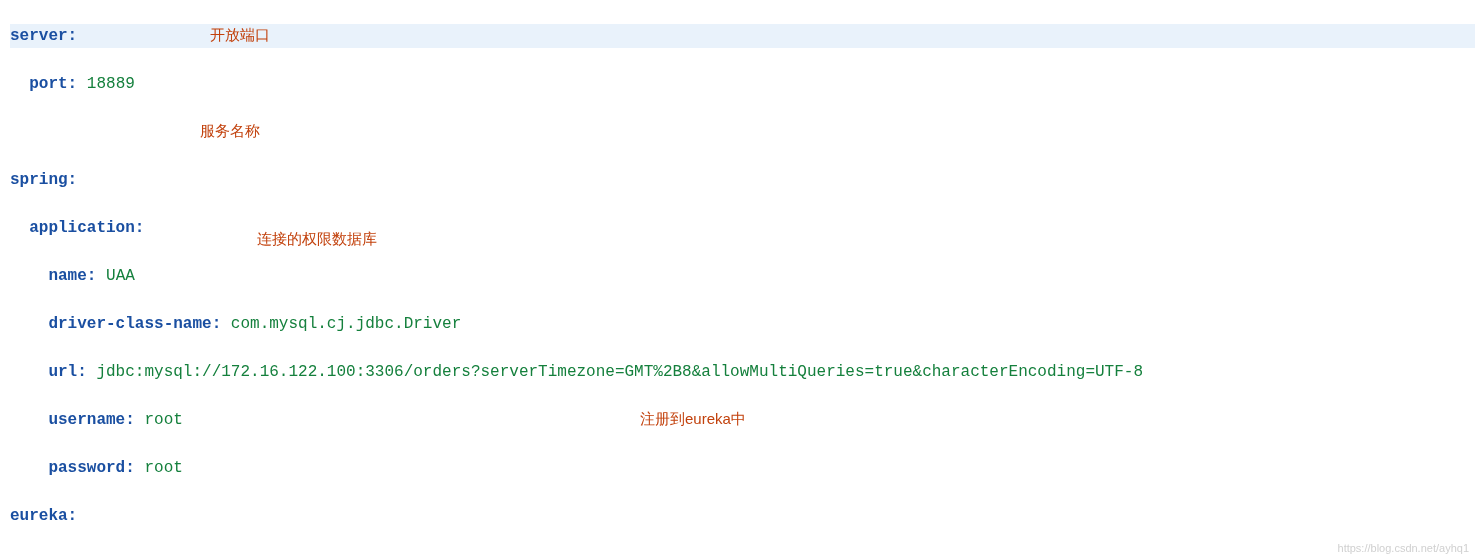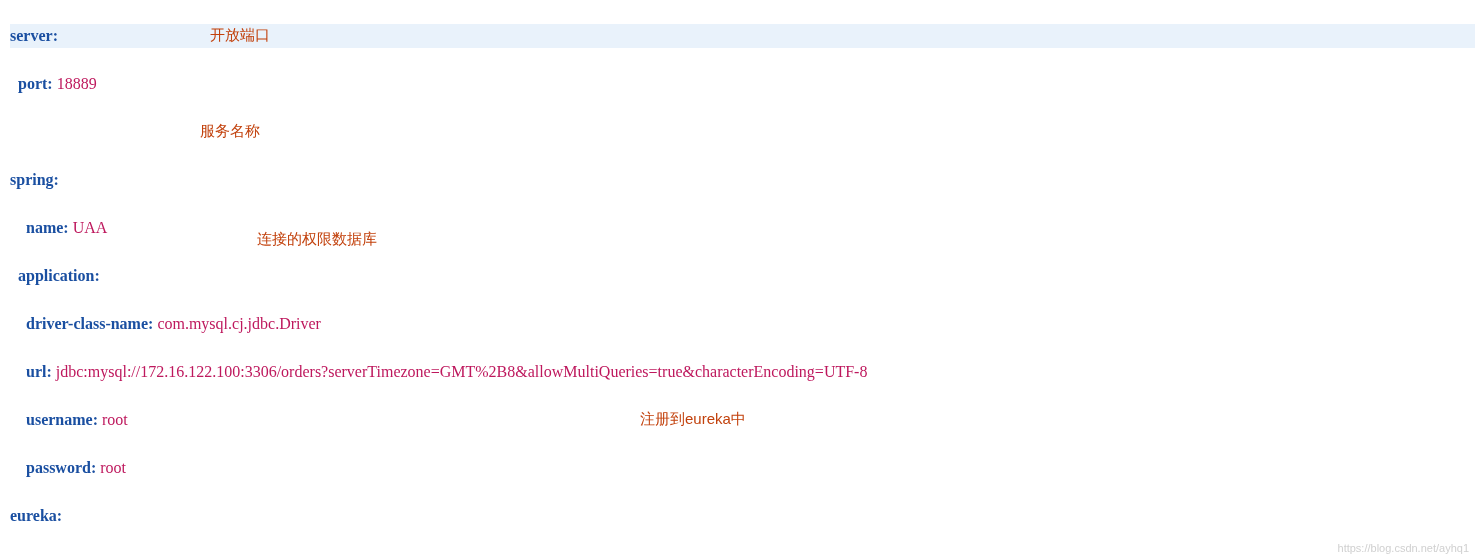--- a/index.html
+++ b/index.html
@@ -18,28 +18,27 @@
     height: 100%;
   }
   .code-area {
     white-space: pre;
     line-height: 24px;
     padding: 0 0 0 10px;
     color: #333;
   }
   .line {
     height: 24px;
-    font-family: Liberation Serif, serif;
   }
   .highlight-line {
     background: #e9f2fb;
     width: 100%;
   }
   .key   { color: #1a4fa1; font-weight: bold; }
-  .val   { color: #be185d; }
+  .val   { color: #15803d; }
   .annotation {
     position: absolute;
     color: #c2410c;
     font-family: "Microsoft YaHei","PingFang SC",sans-serif;
     font-size: 15px;
     white-space: nowrap;
   }
   .watermark {
     position: absolute;
     bottom: 4px;
@@ -52,22 +51,22 @@
 </head>
 <body>
 
 <div class="editor">
 
   <div class="code-area">
 <div class="line highlight-line"><span class="key">server:</span></div>
 <div class="line">  <span class="key">port:</span><span class="val"> 18889</span></div>
 <div class="line"> </div>
 <div class="line"><span class="key">spring:</span></div>
+<div class="line">  <span class="key">application:</span></div>
 <div class="line">    <span class="key">name:</span><span class="val"> UAA</span></div>
-<div class="line">  <span class="key">application:</span></div>
 <div class="line">    <span class="key">driver-class-name:</span><span class="val"> com.mysql.cj.jdbc.Driver</span></div>
 <div class="line">    <span class="key">url:</span><span class="val"> jdbc:mysql://172.16.122.100:3306/orders?serverTimezone=GMT%2B8&amp;allowMultiQueries=true&amp;characterEncoding=UTF-8</span></div>
 <div class="line">    <span class="key">username:</span><span class="val"> root</span></div>
 <div class="line">    <span class="key">password:</span><span class="val"> root</span></div>
 <div class="line"><span class="key">eureka:</span></div>
 
 
 
 
 

